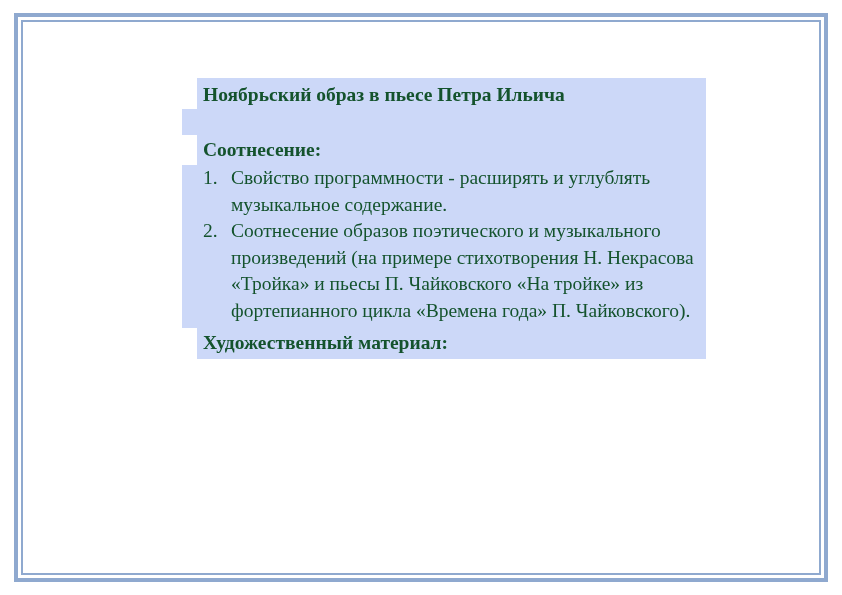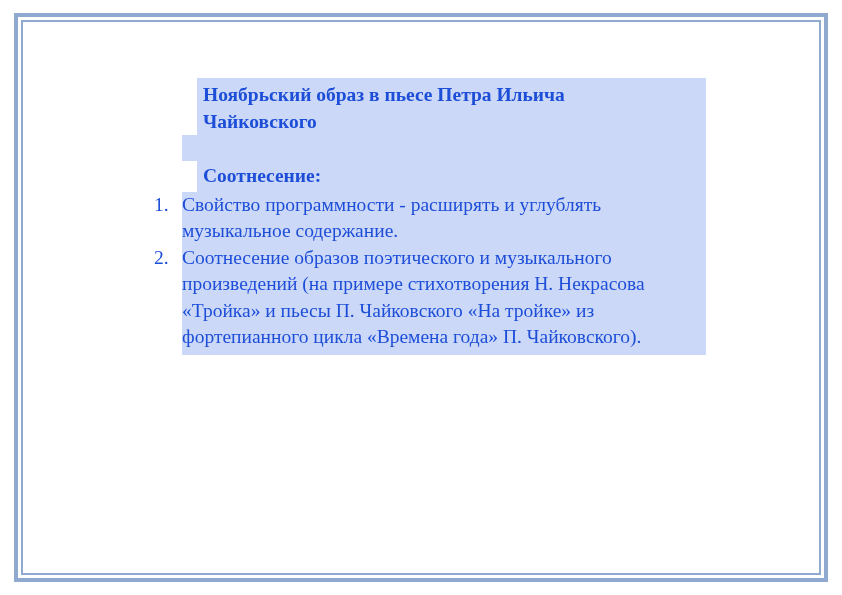--- a/index.html
+++ b/index.html
@@ -44,21 +44,21 @@
 
   
   .content {
     position: absolute;
     left: 182px;
     top: 78px;
     width: 524px;
     box-sizing: border-box;
     font-size: 19.5px;
     line-height: 26.5px;
-    color: #1d4ed8;
+    color: #14532d;
   }
 
   .block {
     background: #ccd8f8;
   }
 
   
   .indented {
     margin-left: 15px;
     padding-left: 6px;
@@ -81,20 +81,21 @@
   }
 
   
   ol.list {
     list-style: none;
     margin: 0;
     padding: 0;
   }
   ol.list li {
     position: relative;
+    padding-left: 49px;
     padding-right: 6px;
     text-indent: -28px;
     background: #ccd8f8;
   }
   ol.list li .num {
     display: inline-block;
     width: 28px;
     text-indent: 0;
   }
   .pad-b {
@@ -109,34 +110,34 @@
 
 <div class="slide">
 
   <div class="frame-outer"></div>
   <div class="frame-inner"></div>
 
   <div class="content">
 
     <div class="block indented title">
       <div>Ноябрьский образ в пьесе Петра Ильича</div>
-      <div>Чайковского</div>
     </div>
 
     <div class="block spacer"></div>
 
     <div class="block indented section-head">Соотнесение:</div>
 
     <ol class="list">
       <li>
         <span class="num">1.</span><span>Свойство программности - расширять и углублять музыкальное содержание.</span>
       </li>
       <li class="pad-b">
         <span class="num">2.</span><span>Соотнесение образов поэтического и музыкального произведений (на примере стихотворения Н. Некрасова «Тройка» и пьесы П. Чайковского «На тройке» из фортепианного цикла «Времена года» П. Чайковского).</span>
       </li>
     </ol>
 
+    <div class="block indented section-head">Художественный материал:</div>
 
     <ol class="list">
     </ol>
 
   </div>
 </div>
 
 </body></html>

